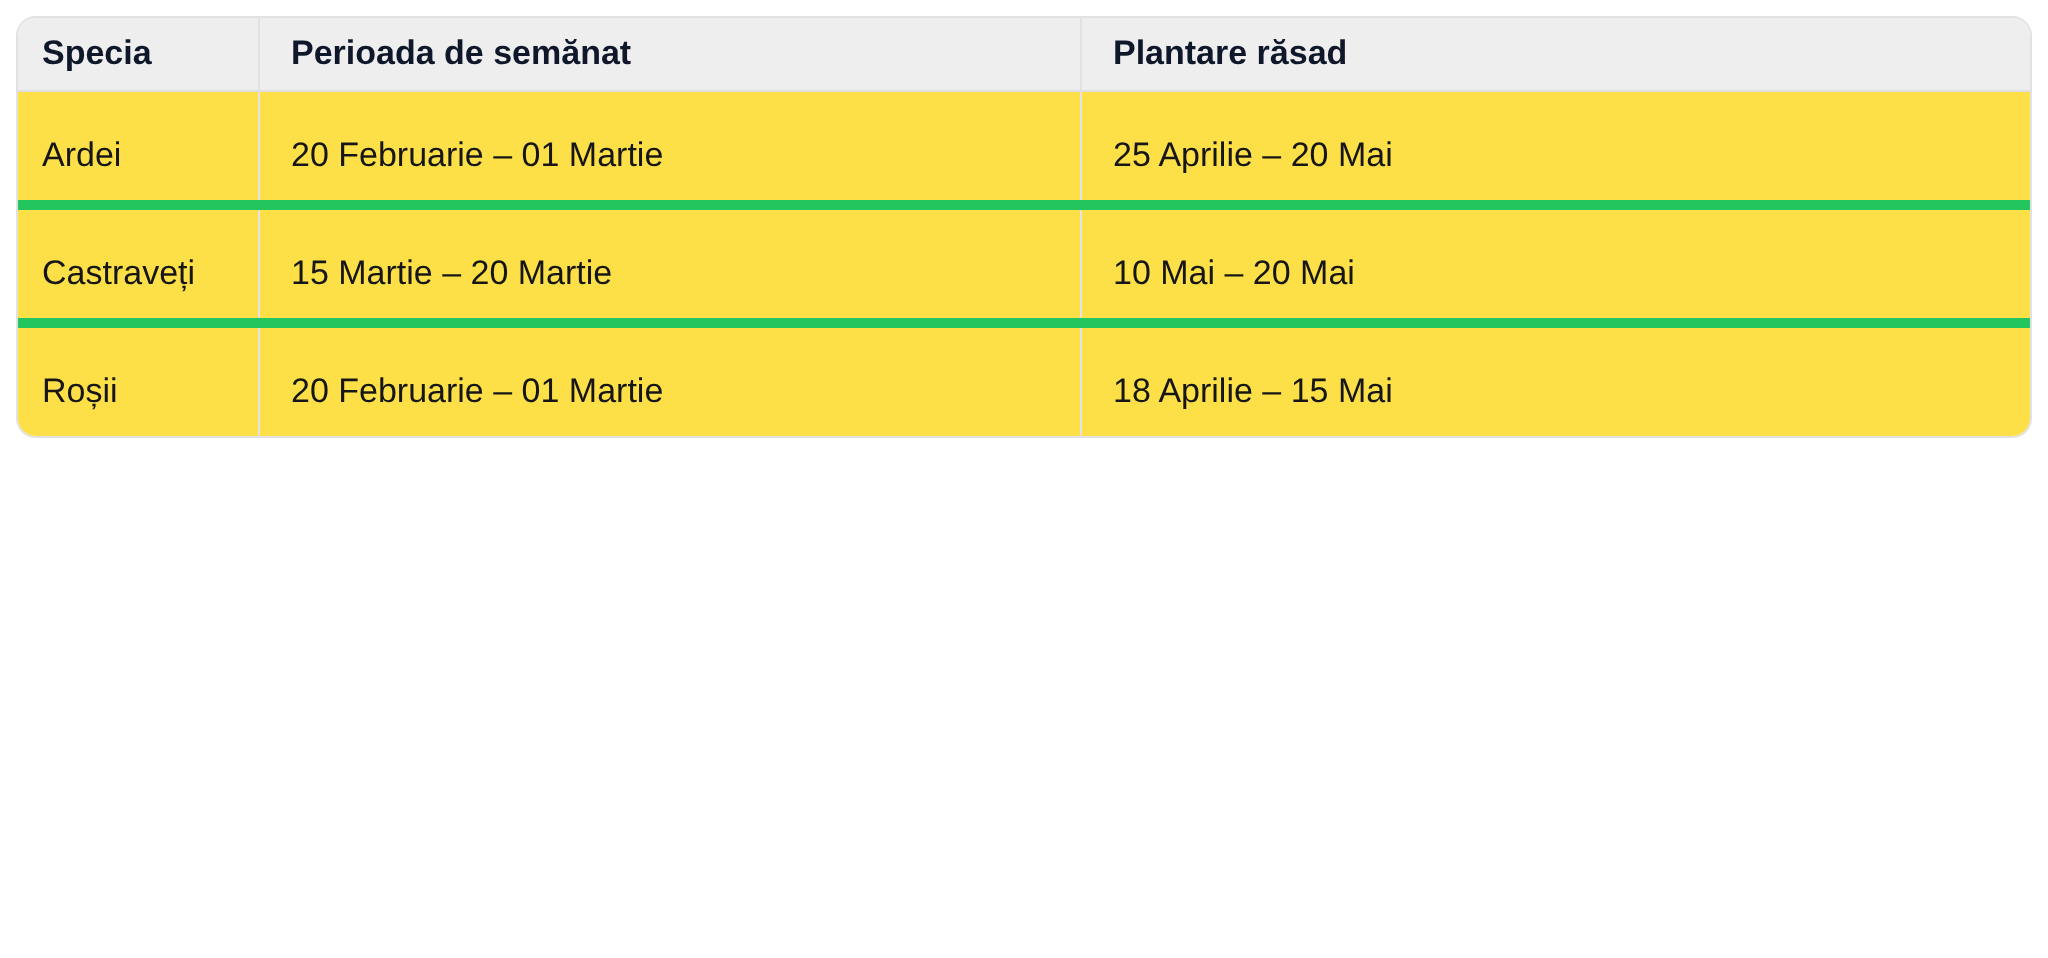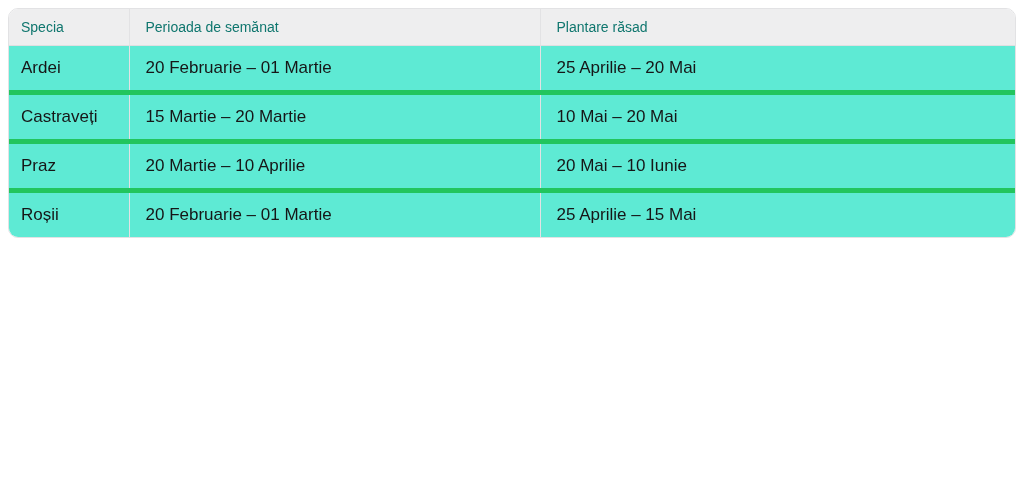--- a/index.html
+++ b/index.html
@@ -24,35 +24,35 @@
   table {
     width: 100%;
     border-collapse: collapse;
     table-layout: fixed;
     font-size: 17px;
   }
 
   thead th {
     background: #eeeeef;
     text-align: left;
-    font-weight: normal;
-    font-size: 14px;
+    font-weight: bold;
+    font-size: 17px;
     line-height: 22px;
     padding: 7px 12px 7px 16px;
     border-bottom: 1px solid #dfdfe1;
-    color: #0f766e;
+    color: #0f172a;
     white-space: nowrap;
     overflow: hidden;
   }
 
   tbody td {
-    padding: 6px 14px 6px 16px;
+    padding: 16px 14px 6px 16px;
     line-height: 32px;
     vertical-align: middle;
-    background: #5eead4;
+    background: #fde047;
     color: #161617;
     word-wrap: break-word;
   }
 
   tbody tr + tr td { border-top: 5px solid #22c55e; }
 
   th.col-1, td.col-1,
   th.col-2, td.col-2 { border-left: 1px solid #e2e2e4; }
 
   th.col-0, td.col-0 { padding-left: 12px; width: 120px; }
@@ -76,24 +76,19 @@
           <td class="col-0">Ardei</td>
           <td class="col-1">20 Februarie – 01 Martie</td>
           <td class="col-2">25 Aprilie – 20 Mai</td>
         </tr>
         <tr>
           <td class="col-0">Castraveți</td>
           <td class="col-1">15 Martie – 20 Martie</td>
           <td class="col-2">10 Mai – 20 Mai</td>
         </tr>
         <tr>
-          <td class="col-0">Praz</td>
-          <td class="col-1">20 Martie – 10 Aprilie</td>
-          <td class="col-2">20 Mai – 10 Iunie</td>
-        </tr>
-        <tr>
           <td class="col-0">Roșii</td>
           <td class="col-1">20 Februarie – 01 Martie</td>
-          <td class="col-2">25 Aprilie – 15 Mai</td>
+          <td class="col-2">18 Aprilie – 15 Mai</td>
         </tr>
       </tbody>
   </table>
 </div>
 
 </body></html>

